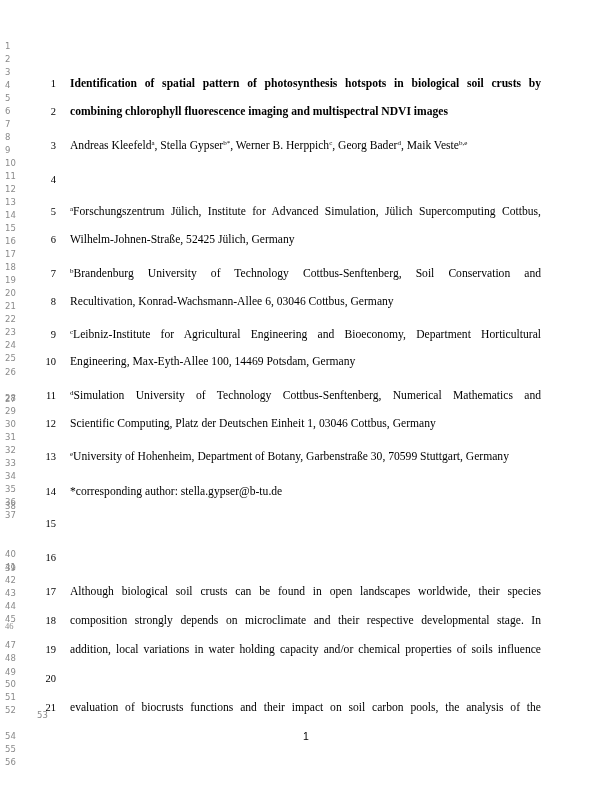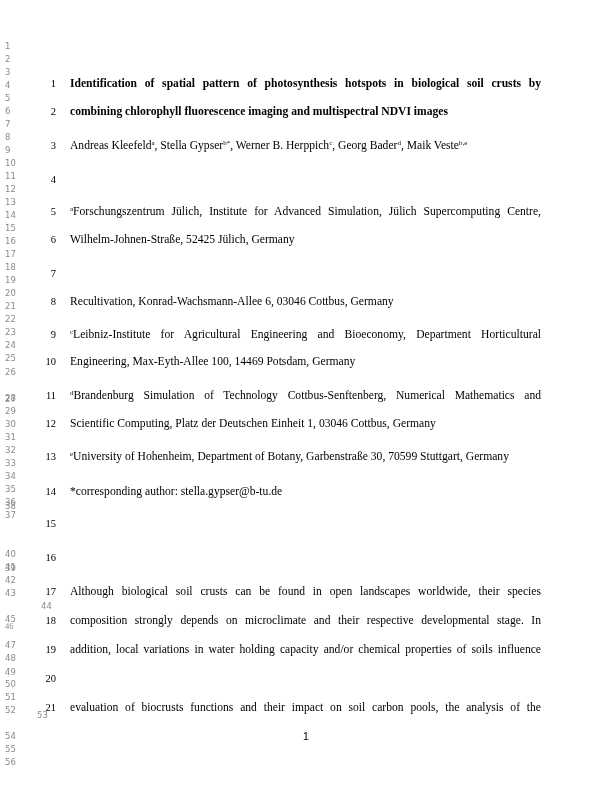--- a/index.html
+++ b/index.html
@@ -68,21 +68,21 @@
     <span class="gnum" style="top: 470.66px;">34</span>
     <span class="gnum" style="top: 483.68px;">35</span>
     <span class="gnum" style="top: 496.7px; text-align: right;">36</span>
     <span class="gnum" style="top: 509.72px;">37</span>
     <span class="gnum" style="top: 501px;">38</span>
     <span class="gnum" style="top: 535.76px; margin-top: 27px;">39</span>
     <span class="gnum" style="top: 548.78px;">40</span>
     <span class="gnum" style="top: 561.8px;">41</span>
     <span class="gnum" style="top: 574.82px;">42</span>
     <span class="gnum" style="top: 587.84px;">43</span>
-    <span class="gnum" style="top: 600.86px; margin-left: 36px;">44</span>
+    <span class="gnum" style="top: 600.86px;">44</span>
     <span class="gnum" style="top: 613.88px;">45</span>
     <span class="gnum" style="top: 621px; font-family: Liberation Serif, serif;">46</span>
     <span class="gnum" style="top: 639.92px;">47</span>
     <span class="gnum" style="top: 652.94px;">48</span>
     <span class="gnum" style="top: 667px;">49</span>
     <span class="gnum" style="top: 678.98px;">50</span>
     <span class="gnum" style="top: 692px;">51</span>
     <span class="gnum" style="top: 705.02px;">52</span>
     <span class="gnum" style="top: 710px; margin-left: 32px;">53</span>
     <span class="gnum" style="top: 731.06px;">54</span>
@@ -103,44 +103,45 @@
   <span class="ltxt">
     <span>Andreas Kleefeld</span><sup>a</sup>, <span>Stella Gypser</span><sup>b*</sup>, <span>Werner B. Herppich</span><sup>c</sup>, <span>Georg Bader</span><sup>d</sup>, <span>Maik Veste</span><sup>b,e</sup>
   </span>
 </div>
 <div class="line" style="top:172px">
   <span class="lnum">4</span>
 </div>
 
 <div class="line" style="top:204px">
   <span class="lnum">5</span>
-  <span class="ltxt just"><sup>a</sup><span>Forschungszentrum Jülich, Institute for Advanced Simulation, Jülich Supercomputing Centre,</span></span>
+  <span class="ltxt just"><sup>a</sup><span>Forschungszentrum Jülich, Institute for Advanced Simulation, Jülich Supercomputing Cottbus,</span></span>
 </div>
 <div class="line" style="top:232px">
   <span class="lnum">6</span>
   <span class="ltxt">Wilhelm-Johnen-Straße, 52425 Jülich, Germany</span>
 </div>
 <div class="line" style="top:266px">
   <span class="lnum">7</span>
+  <span class="ltxt just"><sup>b</sup><span>Brandenburg University of Technology Cottbus-Senftenberg, Soil Conservation and</span></span>
 </div>
 <div class="line" style="top:294px">
   <span class="lnum">8</span>
   <span class="ltxt">Recultivation, Konrad-Wachsmann-Allee 6, 03046 Cottbus, Germany</span>
 </div>
 <div class="line" style="top:327px">
   <span class="lnum">9</span>
   <span class="ltxt just"><sup>c</sup><span>Leibniz-Institute for Agricultural Engineering and Bioeconomy, Department Horticultural</span></span>
 </div>
 <div class="line" style="top:354px">
   <span class="lnum">10</span>
   <span class="ltxt">Engineering, Max-Eyth-Allee 100, 14469 Potsdam, Germany</span>
 </div>
 <div class="line" style="top:388px">
   <span class="lnum">11</span>
-  <span class="ltxt just"><sup>d</sup><span>Brandenburg Simulation of Technology Cottbus-Senftenberg, Numerical Mathematics and</span></span>
+  <span class="ltxt just"><sup>d</sup><span>Simulation University of Technology Cottbus-Senftenberg, Numerical Mathematics and</span></span>
 </div>
 <div class="line" style="top:416px">
   <span class="lnum">12</span>
   <span class="ltxt">Scientific Computing, Platz der Deutschen Einheit 1, 03046 Cottbus, Germany</span>
 </div>
 <div class="line" style="top:449px">
   <span class="lnum">13</span>
   <span class="ltxt"><sup>e</sup><span>University of Hohenheim, Department of Botany, Garbenstraße 30, 70599 Stuttgart, Germany</span></span>
 </div>
 <div class="line" style="top:484px">

